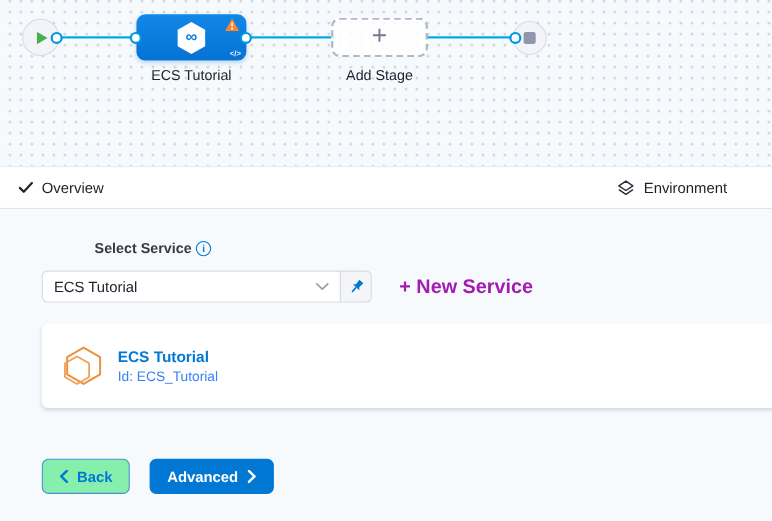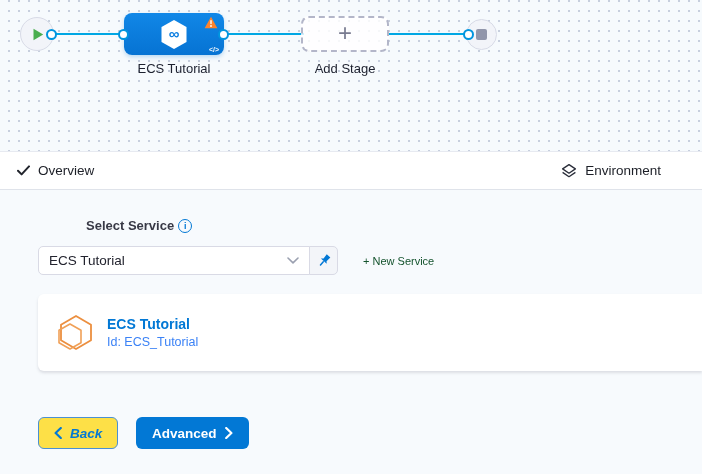--- a/index.html
+++ b/index.html
@@ -99,41 +99,40 @@
   }
   .select-value { font-size:13.5px; color:#22232e; }
   .select-chevron { margin-left:auto; display:flex; align-items:center; }
   .pin-button {
     position:absolute; left:309px; top:55px; width:29px; height:29px; box-sizing:border-box;
     background:#f3f5f9; border:1px solid #d9dae5; border-radius:0 5px 5px 0;
     display:flex; align-items:center; justify-content:center; cursor:pointer;
   }
   .new-service-link {
     position:absolute; left:363px; top:55px; height:29px; display:flex; align-items:center;
-    color:#14532d; font-size:11px; font-weight:400; cursor:pointer;
+    color:#a21caf; font-size:18px; font-weight:700; cursor:pointer;
   }
 
   .service-card {
     position:absolute; left:38px; top:103px; width:664px; height:77px; box-sizing:border-box;
     background:#fff; border-radius:6px 0 0 6px;
     box-shadow:0 2px 3px rgba(96,97,112,.18);
     display:flex; align-items:center; padding-left:19px; gap:14px;
   }
   .service-card-title { font-size:14px; font-weight:700; color:#0278d5; cursor:pointer; }
   .service-card-id { font-size:12.5px; color:#3b82f6; margin-top:3px; }
 
   .btn {
     position:absolute; top:226px; height:32px; box-sizing:border-box;
     display:inline-flex; align-items:center; gap:8px; border-radius:6px;
     font-size:13.5px; font-weight:700; cursor:pointer;
   }
   .btn-back {
-    left:38px; padding:0 15px; background:#fde047; color:#0278d5;
+    left:38px; padding:0 15px; background:#86efac; color:#0278d5;
     border:1px solid #4b90d2;
-    font-style:italic;
   }
   .btn-continue {
     left:136px; padding:0 16px; background:#0278d5; color:#fff; border:none;
   }
 </style>
 </head>
 <body>
 
 <div id="app">
 

